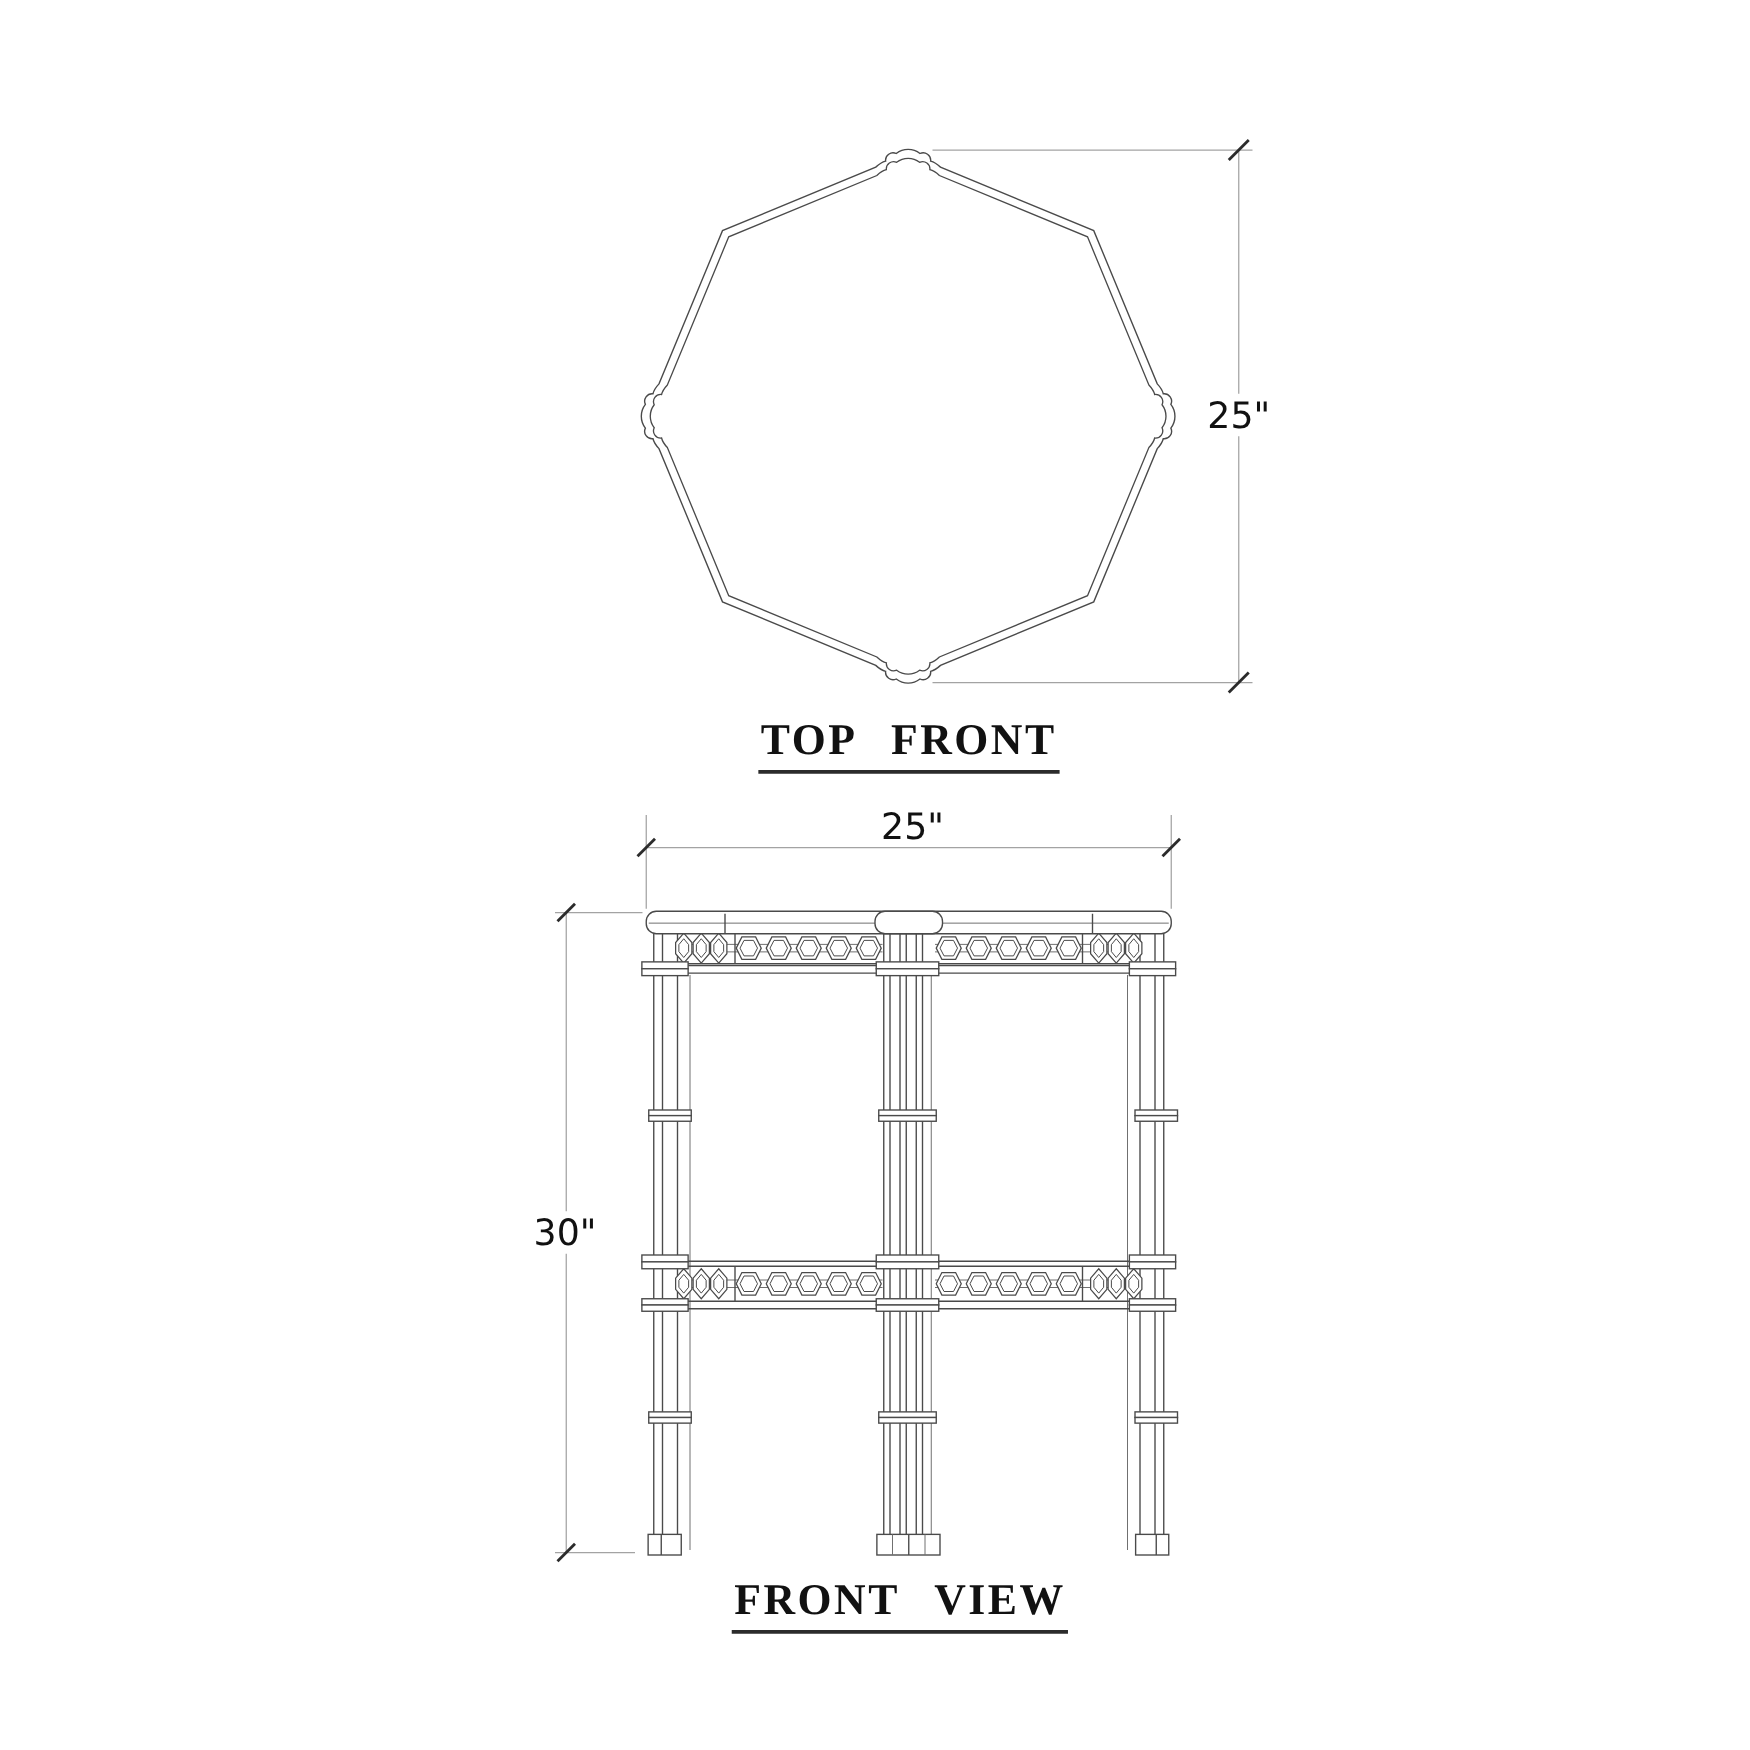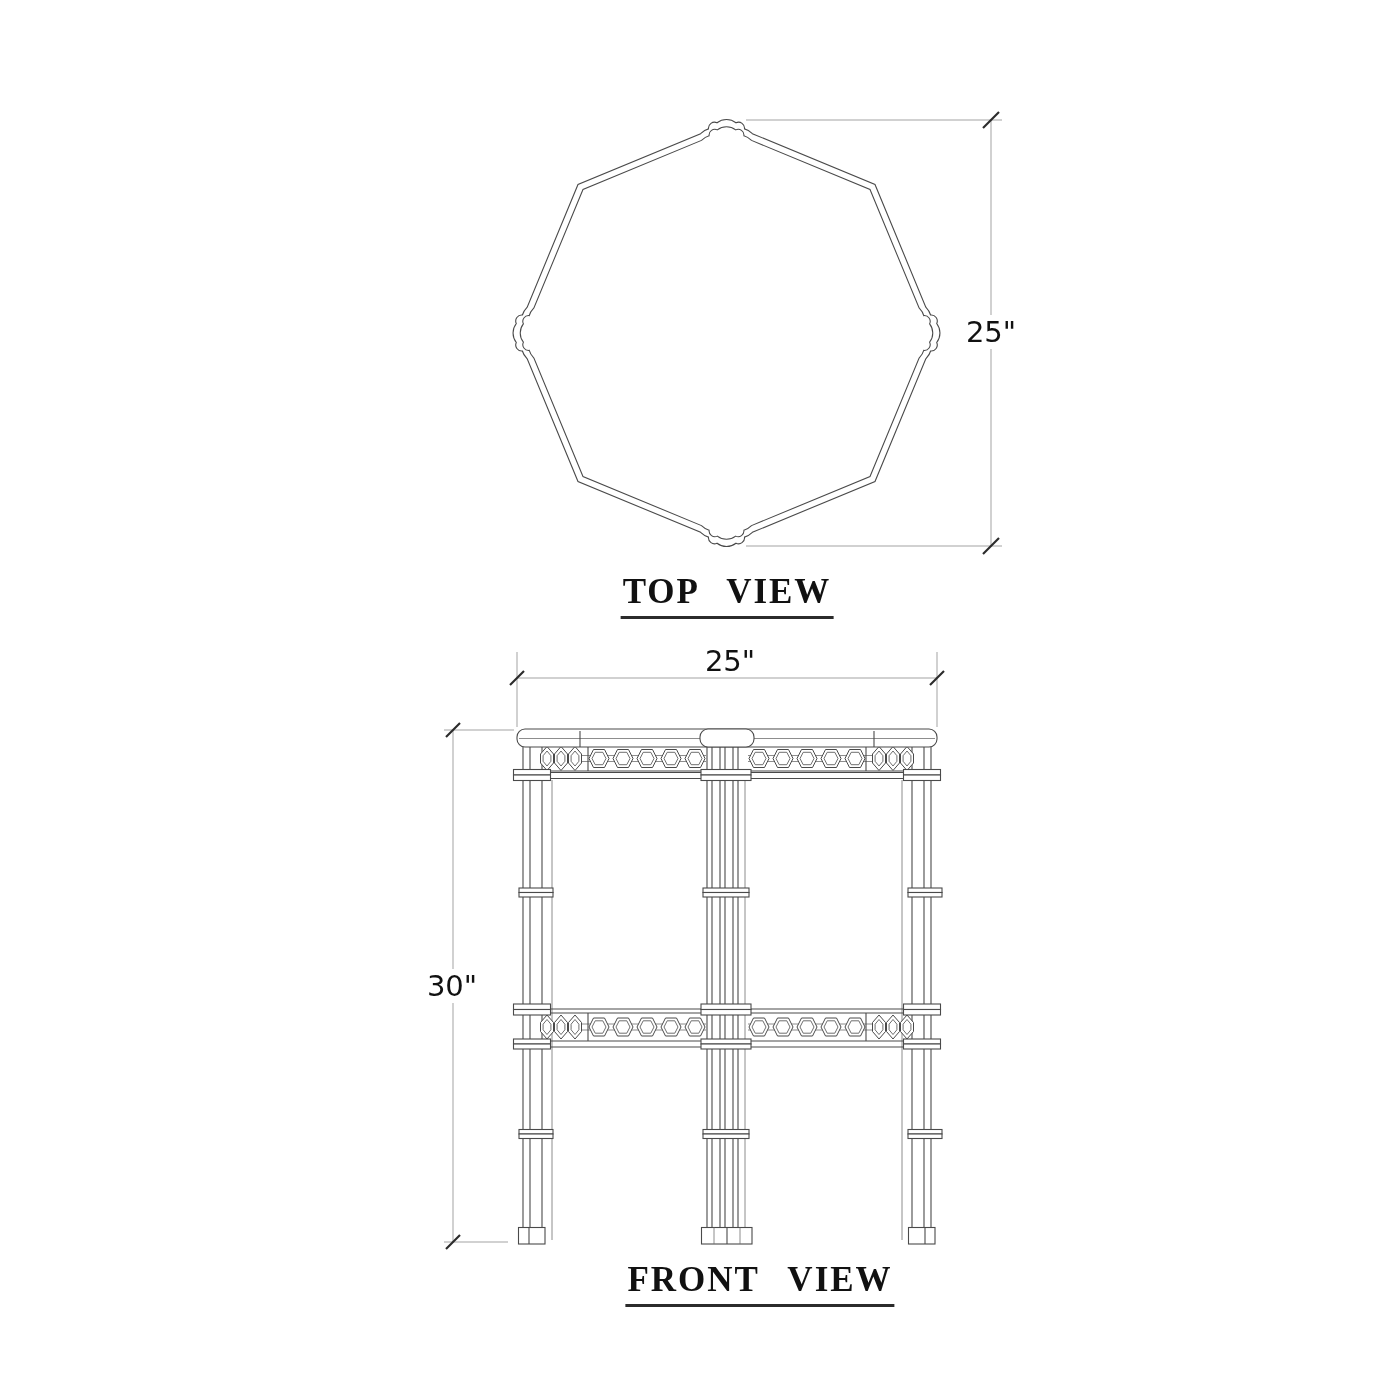--- a/index.html
+++ b/index.html
@@ -233,21 +233,21 @@
       <line class="dim" x1="444" y1="1242" x2="508" y2="1242"></line>
       <line class="dim" x1="453" y1="730" x2="453" y2="1242"></line>
       <line class="tick" x1="446" y1="737" x2="460" y2="723"></line>
       <line class="tick" x1="446" y1="1249" x2="460" y2="1235"></line>
     </g>
   </g>
 </svg>
 
 <div class="lbl dimlbl" style="left:991px;top:332px;">25"</div>
 
-<div class="lbl viewtitle" style="left:727px;top:572px;">TOP  VIEW</div>
+<div class="lbl viewtitle" style="left:727px;top:572px;">TOP  FRONT</div>
 
 <div class="lbl dimlbl-above" style="left:730px;top:661px;">25"</div>
 
 <div class="lbl dimlbl" style="left:452px;top:986px;">30"</div>
 
-<div class="lbl viewtitle" style="left:720px;top:1260px;margin-left:40px;">FRONT  VIEW</div>
+<div class="lbl viewtitle" style="left:720px;top:1260px;">FRONT  VIEW</div>
 
 </div>
 
 </body></html>

